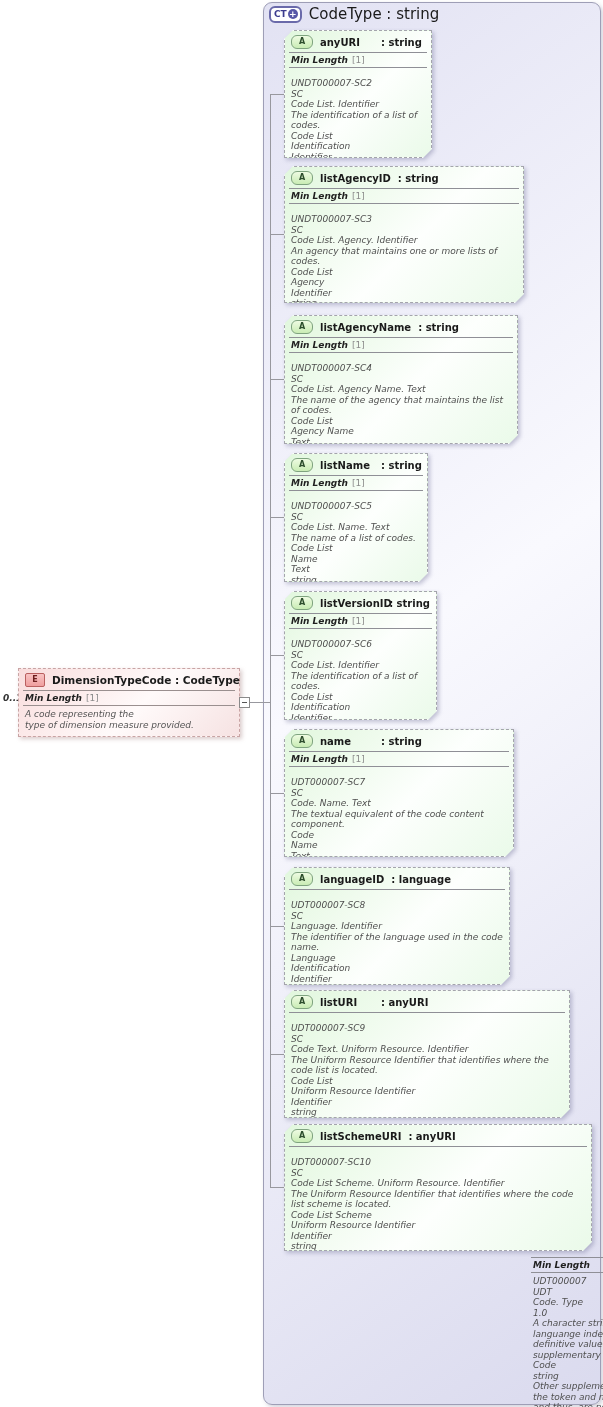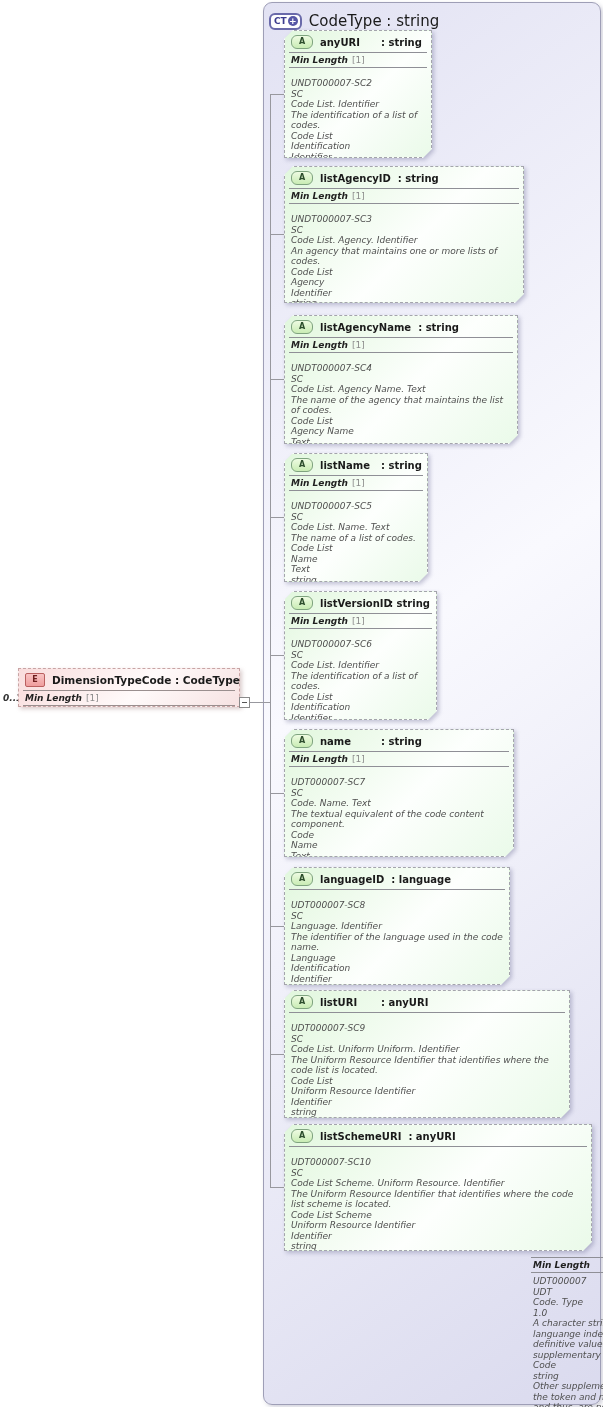--- a/index.html
+++ b/index.html
@@ -3,21 +3,21 @@
 <meta charset="utf-8">
 <style>
   html,body{margin:0;padding:0;background:#ffffff;font-family:"DejaVu Sans","Liberation Sans",sans-serif;}
   #canvas{position:relative;width:603px;height:1407px;background:#ffffff;overflow:hidden;}
 
   
   .ct-box{position:absolute;left:263px;top:2px;width:336px;height:1401px;
     border:1px solid #9e9eb6;border-radius:9px;
     background:linear-gradient(145deg,#e2e2f3 0%,#f9f9fe 45%,#dadaee 100%);
     box-shadow:2px 2px 4px rgba(120,120,150,.35);}
-  .ct-header{position:absolute;left:5px;top:9px;display:flex;align-items:center;gap:7px;white-space:nowrap;}
+  .ct-header{position:absolute;left:5px;top:2px;display:flex;align-items:center;gap:7px;white-space:nowrap;}
   .ct-icon{display:inline-flex;align-items:center;height:13px;background:#ffffff;
     border:2px solid #6a6aaa;border-radius:6px;padding:0 2px 0 3px;}
   .ct-icon .ct-txt{font-size:9px;font-weight:bold;color:#3c3c8e;line-height:13px;}
   .ct-icon .plus{display:inline-block;width:10px;height:10px;border-radius:50%;background:#5757a6;
     color:#fff;font-size:9px;font-weight:bold;line-height:10px;text-align:center;margin-left:1px;}
   .ct-title{font-size:15px;font-weight:normal;color:#1a1a1a;}
 
   
   .conn{position:absolute;background:#98989e;}
 
@@ -120,20 +120,22 @@
   <div class="elem-wrap">
     <div class="elem">
       <div class="elem-header">
         <span class="e-icon">E</span>
         <span class="elem-title">DimensionTypeCode : CodeType</span>
       </div>
       <div class="facet-row">
         <span class="facet-label">Min Length</span>
         <span class="facet-value">[1]</span>
       </div>
+      <div class="elem-body">A code representing the
+type of dimension measure provided.</div>
     </div>
   </div>
   <div class="toggle">
       <div class="dash"></div>
     </div>
 
   <div class="attr-wrap w0">
     <div class="attr">
       <div class="attr-header">
         <span class="a-icon">A</span>
@@ -286,21 +288,21 @@
 
   <div class="attr-wrap w7">
     <div class="attr">
       <div class="attr-header">
         <span class="a-icon">A</span>
         <span class="attr-name">listURI</span>
         <span class="attr-type">: anyURI</span>
       </div>
       <div class="attr-body">UDT000007-SC9
 SC
-Code List. Uniform Uniform. Identifier
+Code Text. Uniform Resource. Identifier
 The Uniform Resource Identifier that identifies where the code list is located.
 Code List
 Uniform Resource Identifier
 Identifier
 string</div>
     </div>
   </div>
 
   <div class="attr-wrap w8">
     <div class="attr">

